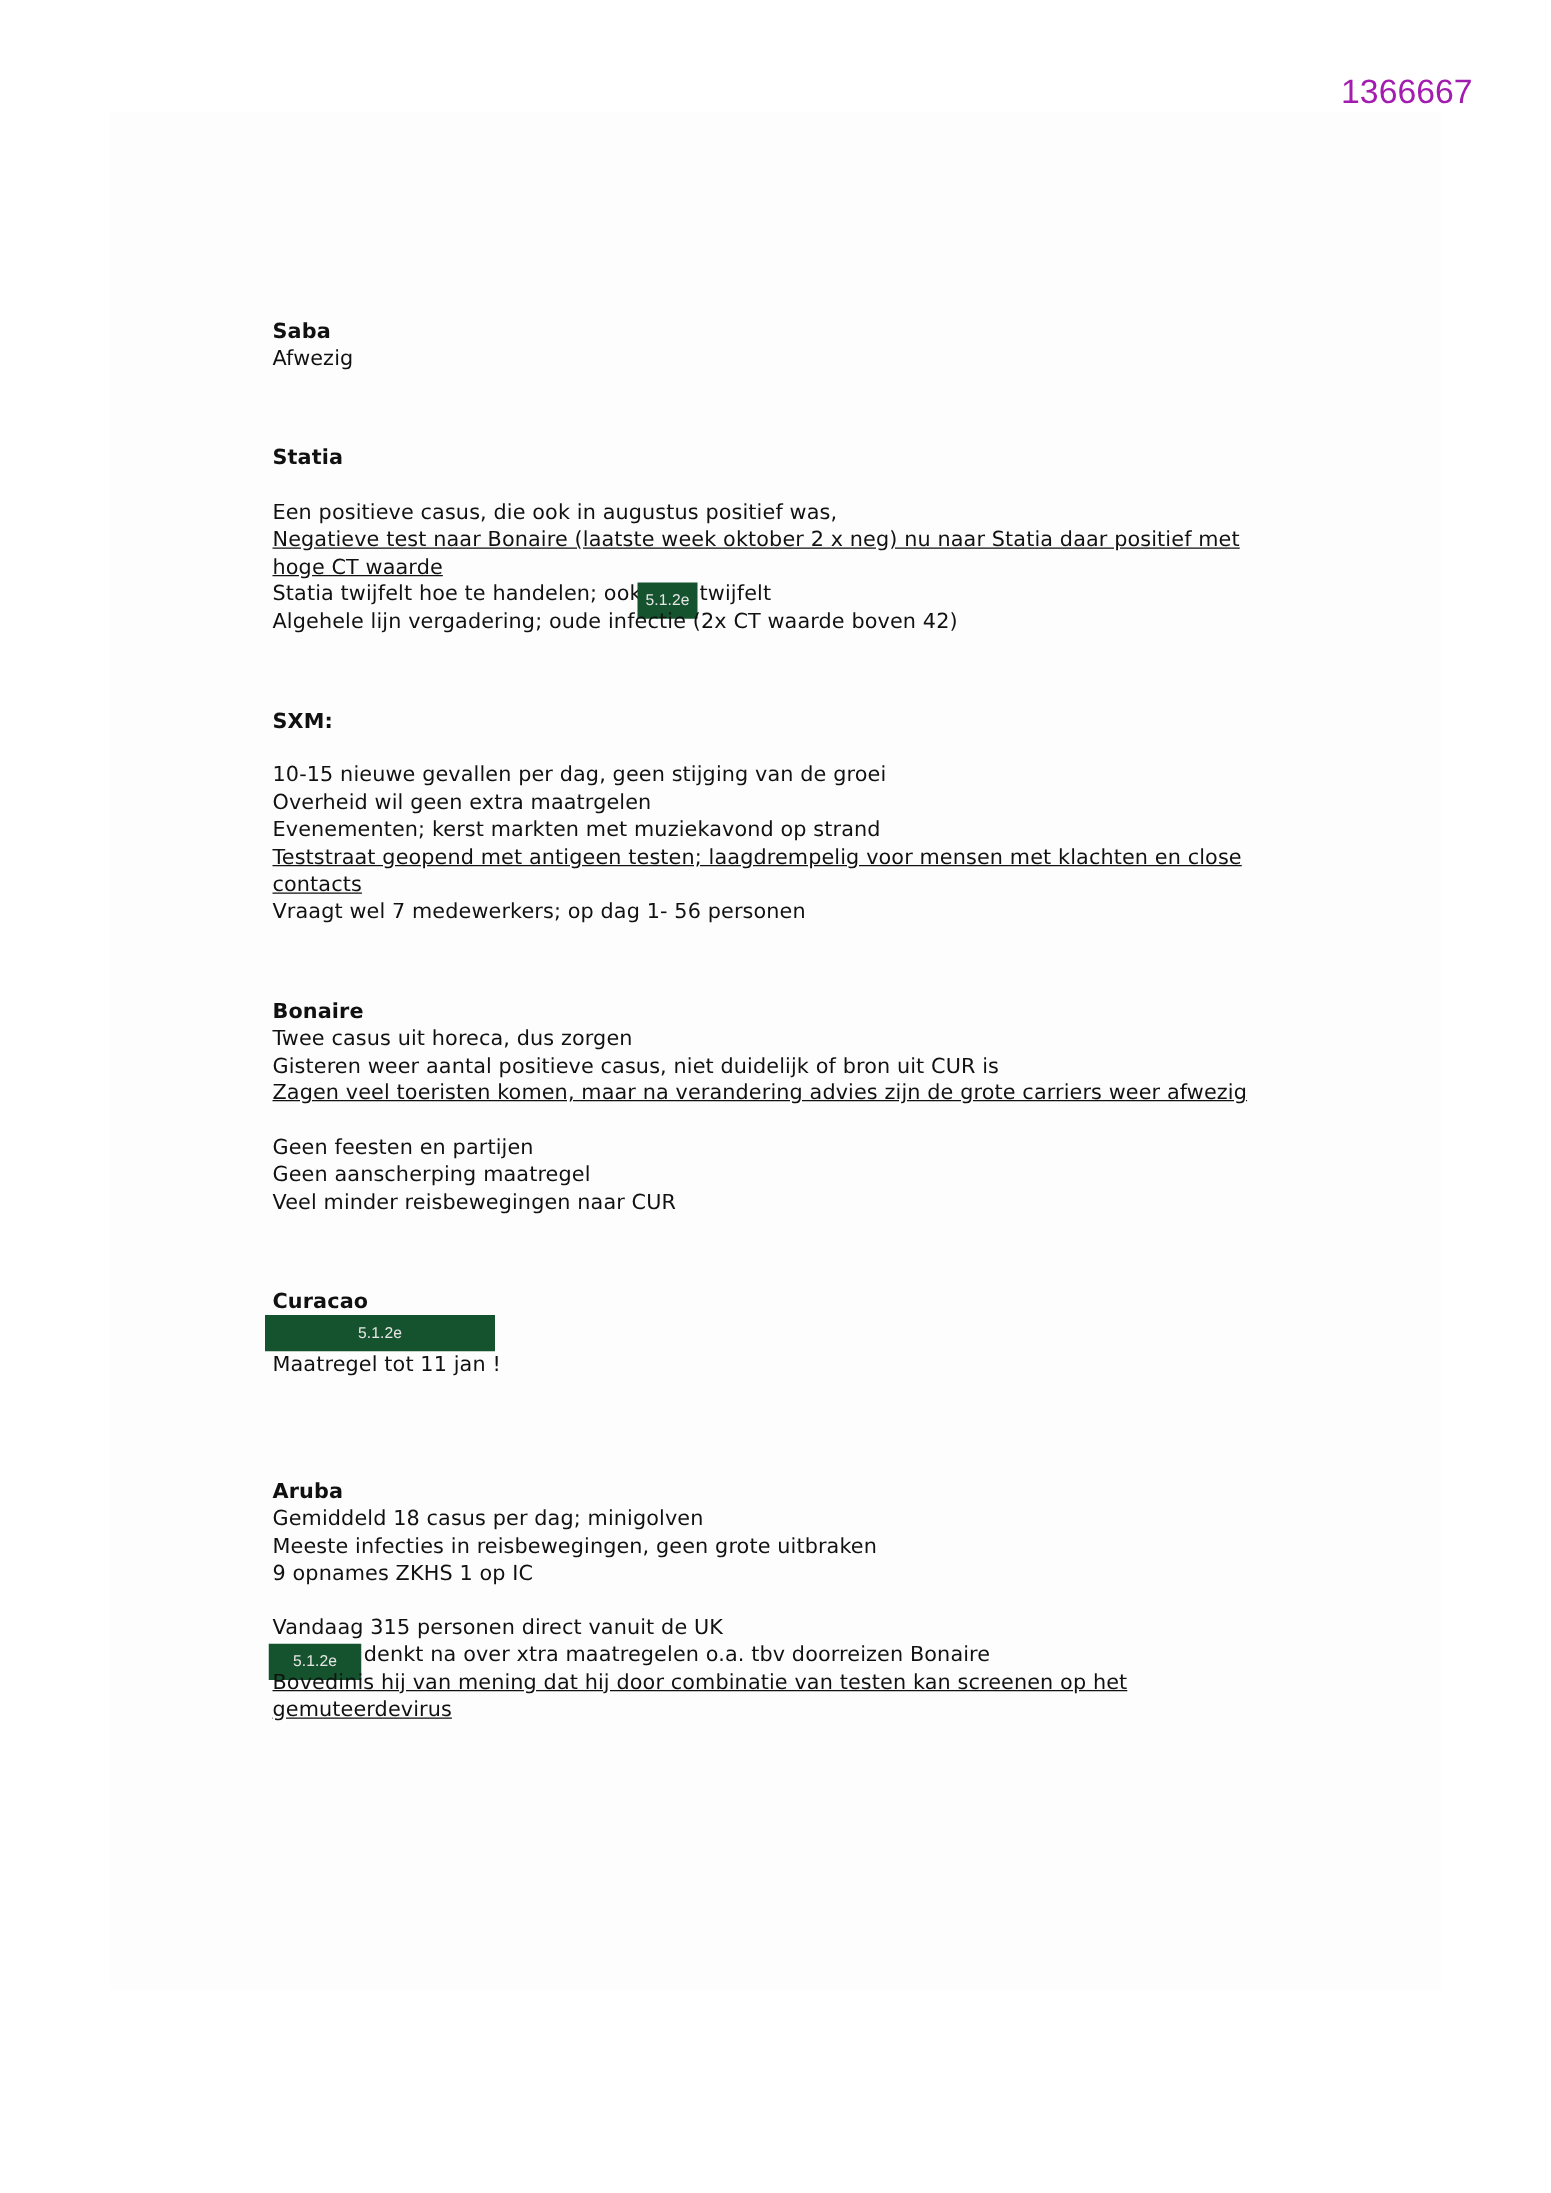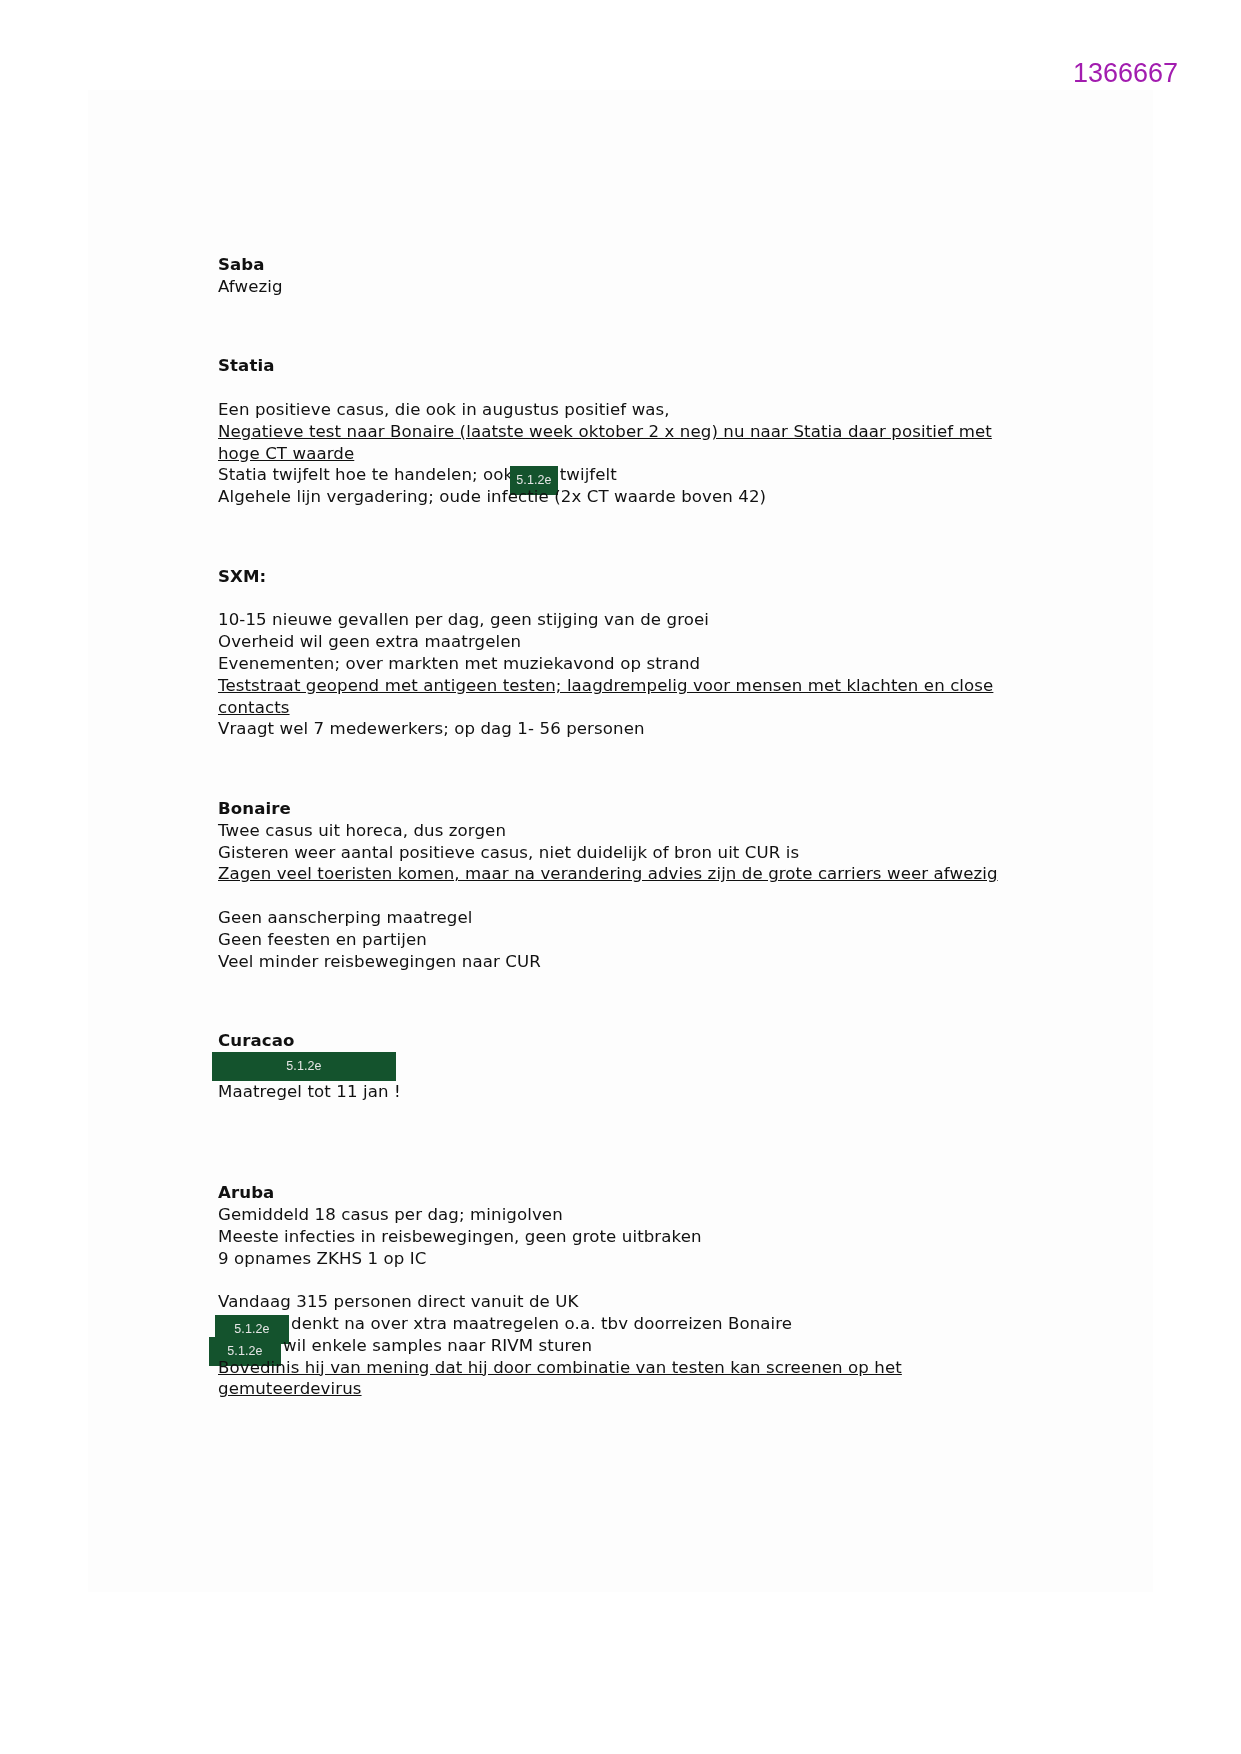--- a/index.html
+++ b/index.html
@@ -54,47 +54,44 @@
   <div class="line">
     <span>Statia twijfelt hoe te handelen; ook</span><span class="redact s1">5.1.2e</span><span>twijfelt</span>
   </div>
   <div class="line">Algehele lijn vergadering; oude infectie (2x CT waarde boven 42)</div>
   <div class="gap"></div>
 
   <div class="line h">SXM:</div>
   <div class="gap"></div>
   <div class="line">10-15 nieuwe gevallen per dag, geen stijging van de groei</div>
   <div class="line">Overheid wil geen extra maatrgelen</div>
-  <div class="line">Evenementen; over markten met muziekavond op strand</div>
+  <div class="line">Evenementen; kerst markten met muziekavond op strand</div>
   <div class="line wrap">Teststraat geopend met antigeen testen; laagdrempelig voor mensen met klachten en close contacts</div>
   <div class="line">Vraagt wel 7 medewerkers; op dag 1- 56 personen</div>
   <div class="gap"></div>
 
   <div class="line h">Bonaire</div>
   <div class="line">Twee casus uit horeca, dus zorgen</div>
   <div class="line">Gisteren weer aantal positieve casus, niet duidelijk of bron uit CUR is</div>
   <div class="line wrap">Zagen veel toeristen komen, maar na verandering advies zijn de grote carriers weer afwezig</div>
   <div class="gap"></div>
+  <div class="line">Geen feesten en partijen</div>
   <div class="line">Geen aanscherping maatregel</div>
-  <div class="line">Geen feesten en partijen</div>
   <div class="line">Veel minder reisbewegingen naar CUR</div>
   <div class="gap"></div>
 
   <div class="line h">Curacao</div>
   <div class="redact wide">5.1.2e</div>
   <div class="line">Maatregel tot 11 jan !</div>
   <div class="gap"></div>
   <div class="gap"></div>
 
   <div class="line h">Aruba</div>
   <div class="line">Gemiddeld 18 casus per dag; minigolven</div>
   <div class="line">Meeste infecties in reisbewegingen, geen grote uitbraken</div>
   <div class="line">9 opnames ZKHS 1 op IC</div>
   <div class="gap"></div>
   <div class="line">Vandaag 315 personen direct vanuit de UK</div>
   <div class="line">
     <span class="redact s1" style="width:62px;">5.1.2e</span><span>denkt na over xtra maatregelen o.a. tbv doorreizen Bonaire</span>
   </div>
-  <div class="line">
-    <span class="redact s2">5.1.2e</span><span>wil enkele samples naar RIVM sturen</span>
-  </div>
   <div class="line wrap">Bovedinis hij van mening dat hij door combinatie van testen kan screenen op het gemuteerdevirus</div>
 </div>
 
 </body></html>

